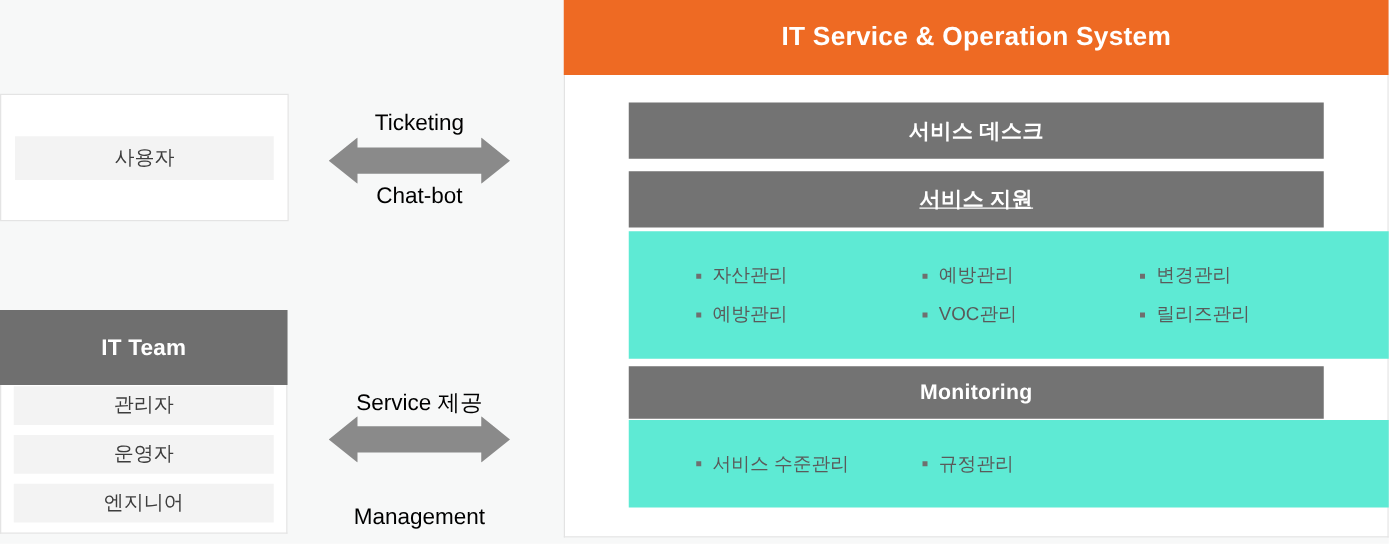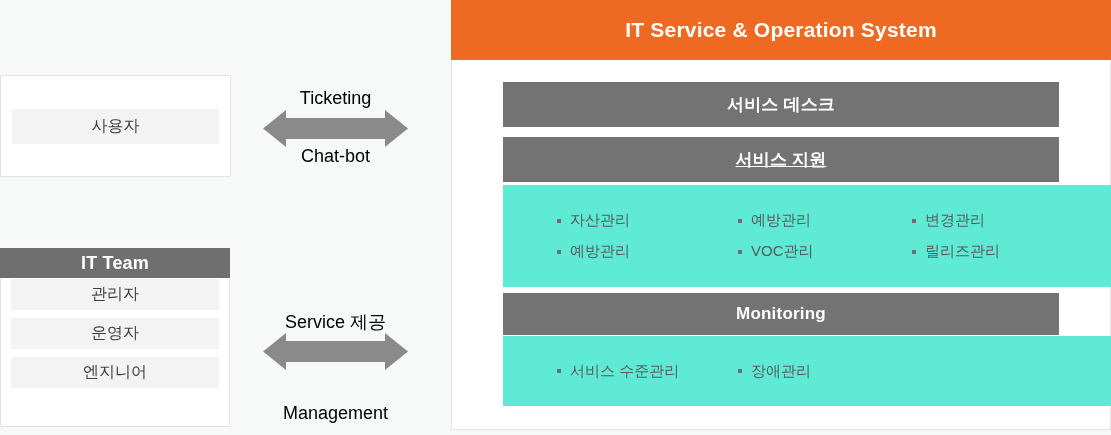--- a/index.html
+++ b/index.html
@@ -23,21 +23,21 @@
     font-size:16px; color:#3d3d3d;
   }
   .users-box .item-bar{ height:35px;text-align:right; }
 
   
   .itteam-box{
     position:absolute; left:0; top:248px; width:230px; height:179px;
     background:#ffffff; border:1px solid #e4e4e4; border-top:none;
   }
   .itteam-header{
-    height:30px; margin:0 -1px; background:#6f6f6f; color:#ffffff;
+    height:60px; margin:0 -1px; background:#6f6f6f; color:#ffffff;
     display:flex; align-items:center; justify-content:center;
     font-size:18px; font-weight:bold; letter-spacing:0.2px;
   }
   .itteam-body{
     padding:1px 10px; display:flex; flex-direction:column; gap:8px;
   }
   .itteam-body .item-bar{ height:31px; }
 
   
   .arrow-label{
@@ -172,18 +172,18 @@
     <div class="sec-bar bar-monitoring">
       <span>Monitoring</span>
     </div>
     <div class="sec-panel panel-monitoring">
       <div class="bullet-item">
         <span class="sq"></span>
         <span>서비스 수준관리</span>
       </div>
       <div class="bullet-item">
         <span class="sq"></span>
-        <span>장애관리</span>
+        <span>규정관리</span>
       </div>
     </div>
   </div>
 
 </div>
 
 </body></html>

